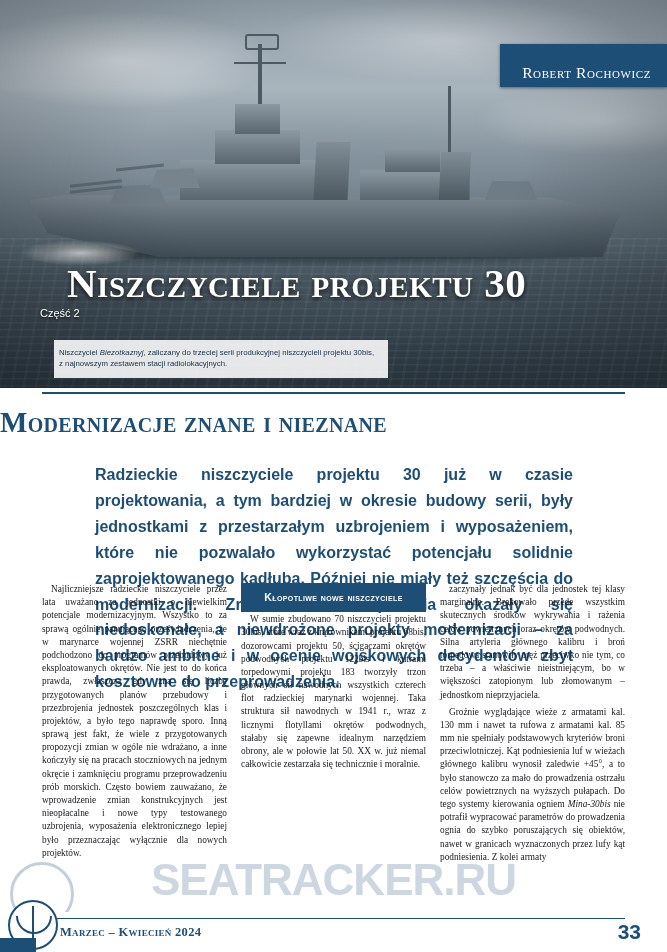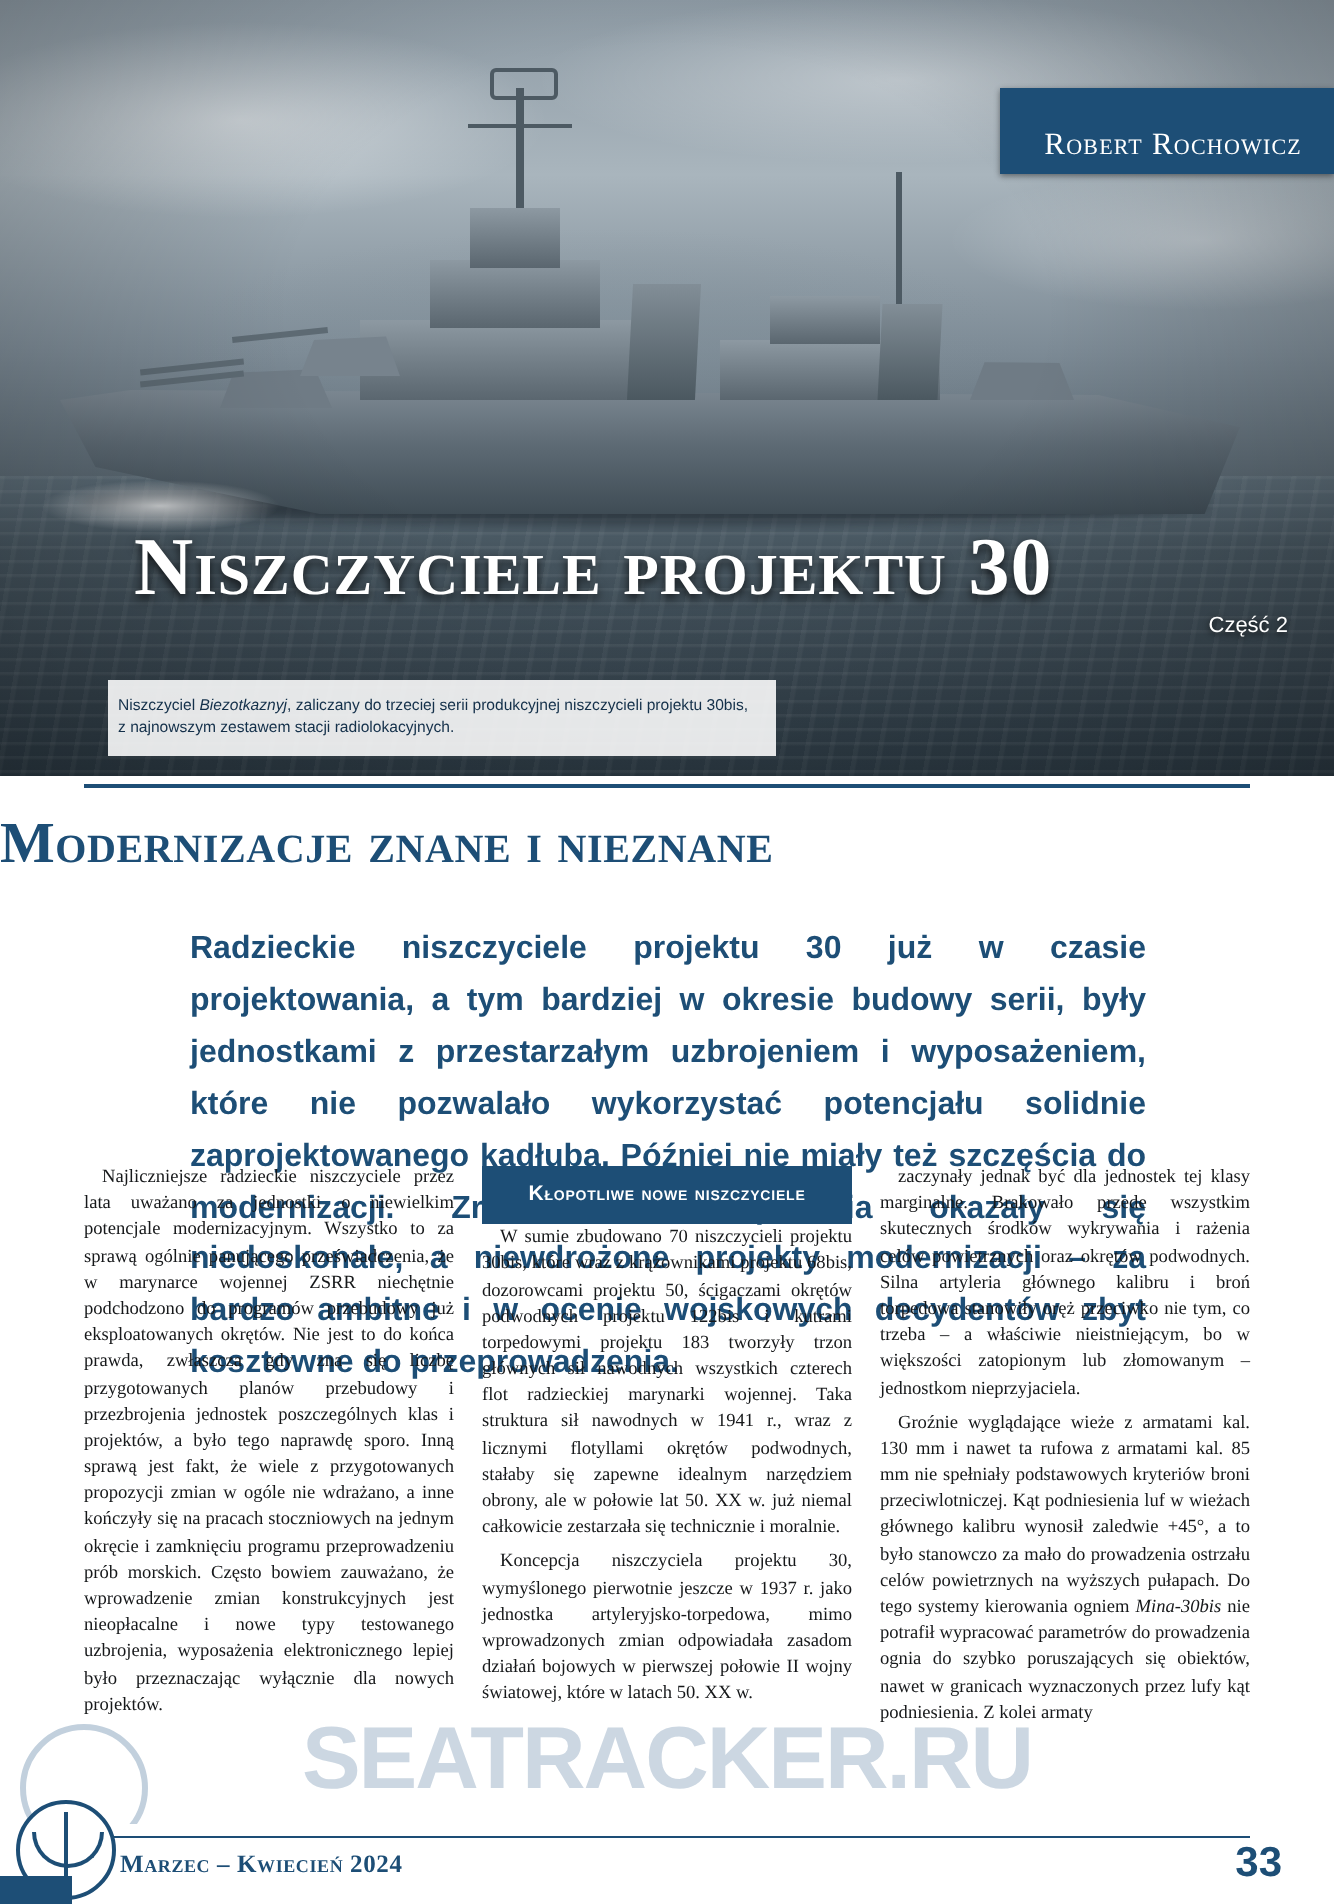--- a/index.html
+++ b/index.html
@@ -179,21 +179,21 @@
     font-size: 41px;
     letter-spacing: 0.5px;
     padding-left: 67px;
     text-shadow: 0 2px 5px rgba(0,0,0,0.75);
     line-height: 1.05;
   }
   .part-label {
     color: #ffffff;
     font-family: "Liberation Sans", sans-serif;
     font-size: 11px;
-    text-align: right;
+    text-align: left;
     padding-right: 23px;
     margin-top: 2px;
     text-shadow: 0 1px 3px rgba(0,0,0,0.8);
     margin-left: 40px;
   }
 
   
   .caption-box {
     position: absolute;
     left: 54px;
@@ -436,21 +436,20 @@
 
   <div class="columns">
 
     <div class="col">
       <p class="first">Najliczniejsze radzieckie niszczyciele przez lata uważano za jednostki o niewielkim potencjale modernizacyjnym. Wszystko to za sprawą ogólnie panującego przeświadczenia, że w marynarce wojennej ZSRR niechętnie podchodzono do programów przebudowy już eksploatowanych okrętów. Nie jest to do końca prawda, zwłaszcza gdy zna się liczbę przygotowanych planów przebudowy i przezbrojenia jednostek poszczególnych klas i projektów, a było tego naprawdę sporo. Inną sprawą jest fakt, że wiele z przygotowanych propozycji zmian w ogóle nie wdrażano, a inne kończyły się na pracach stoczniowych na jednym okręcie i zamknięciu programu przeprowadzeniu prób morskich. Często bowiem zauważano, że wprowadzenie zmian konstrukcyjnych jest nieopłacalne i nowe typy testowanego uzbrojenia, wyposażenia elektronicznego lepiej było przeznaczając wyłącznie dla nowych projektów.</p>
     </div>
 
     <div class="col">
       <div class="subhead">Kłopotliwe nowe niszczyciele</div>
       <p class="first">W sumie zbudowano 70 niszczycieli projektu 30bis, które wraz z krążownikami projektu 68bis, dozorowcami projektu 50, ścigaczami okrętów podwodnych projektu 122bis i kutrami torpedowymi projektu 183 tworzyły trzon głównych sił nawodnych wszystkich czterech flot radzieckiej marynarki wojennej. Taka struktura sił nawodnych w 1941 r., wraz z licznymi flotyllami okrętów podwodnych, stałaby się zapewne idealnym narzędziem obrony, ale w połowie lat 50. XX w. już niemal całkowicie zestarzała się technicznie i moralnie.</p>
-      <p>Koncepcja niszczyciela projektu 30, wymyślonego pierwotnie jeszcze w 1937 r. jako jednostka artyleryjsko-torpedowa, mimo wprowadzonych zmian odpowiadała zasadom działań bojowych w pierwszej połowie II wojny światowej, które w latach 50. XX w.</p>
     </div>
 
     <div class="col">
       <p class="first">zaczynały jednak być dla jednostek tej klasy marginalne. Brakowało przede wszystkim skutecznych środków wykrywania i rażenia celów powietrznych oraz okrętów podwodnych. Silna artyleria głównego kalibru i broń torpedowa stanowiły oręż przeciwko nie tym, co trzeba – a właściwie nieistniejącym, bo w większości zatopionym lub złomowanym – jednostkom nieprzyjaciela.</p>
       <p>Groźnie wyglądające wieże z armatami kal. 130 mm i nawet ta rufowa z armatami kal. 85 mm nie spełniały podstawowych kryteriów broni przeciwlotniczej. Kąt podniesienia luf w wieżach głównego kalibru wynosił zaledwie +45°, a to było stanowczo za mało do prowadzenia ostrzału celów powietrznych na wyższych pułapach. Do tego systemy kierowania ogniem <i>Mina-30bis</i> nie potrafił wypracować parametrów do prowadzenia ognia do szybko poruszających się obiektów, nawet w granicach wyznaczonych przez lufy kąt podniesienia. Z kolei armaty</p>
     </div>
 
   </div>
 
   <div class="wm-mark"></div>

